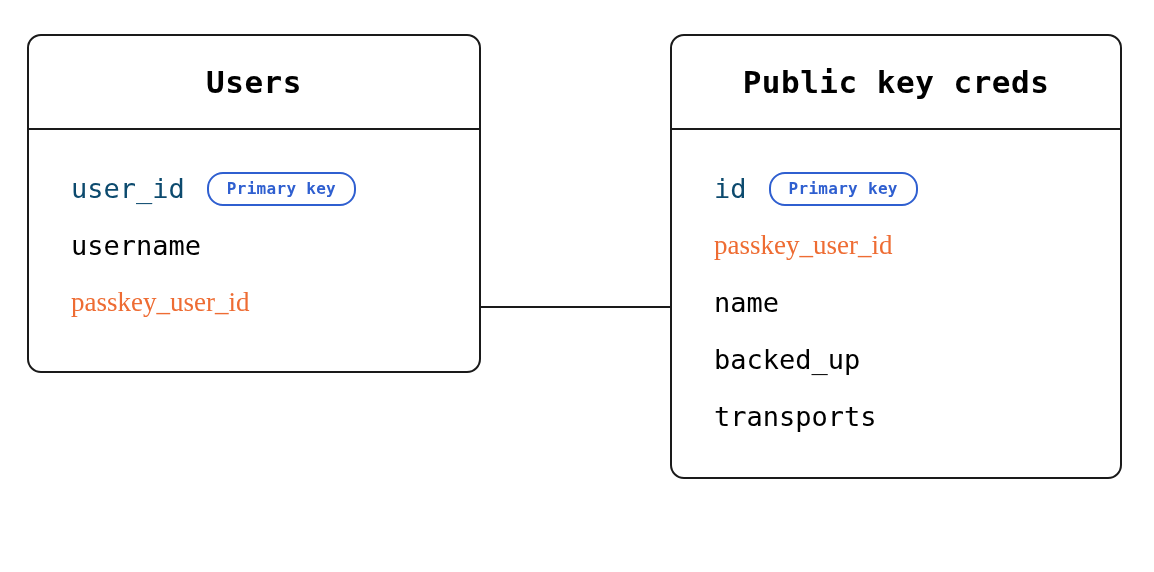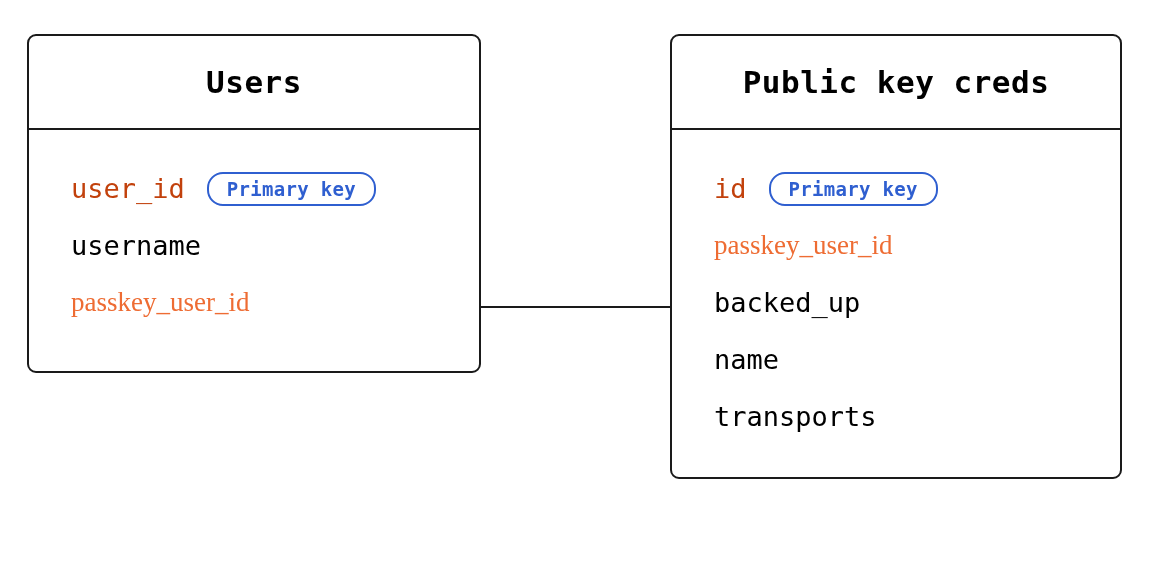--- a/index.html
+++ b/index.html
@@ -20,21 +20,21 @@
     left: 0;
     top: 0;
     width: 1154px;
     height: 572px;
   }
 
   .entity-box {
     position: absolute;
     box-sizing: border-box;
     border: 2px solid #1a1a1a;
-    border-radius: 9px;
+    border-radius: 14px;
     background: #ffffff;
   }
 
   .entity-header {
     box-sizing: border-box;
     height: 94px;
     display: flex;
     align-items: center;
     justify-content: center;
     border-bottom: 2px solid #1a1a1a;
@@ -63,36 +63,36 @@
   }
 
   .field-name {
     font-family: "DejaVu Sans Mono", "Liberation Mono", monospace;
     font-size: 27px;
     line-height: 1;
     white-space: nowrap;
   }
 
   .field-name.c-default { color: #000000; }
-  .field-name.c-primary { color: #c2410c; }
+  .field-name.c-primary { color: #0c4a6e; }
   .field-name.c-foreign { color: #ee6c33; font-family: Liberation Serif, serif; }
 
   .badge {
     display: inline-flex;
     align-items: center;
     justify-content: center;
     margin-left: 22px;
     height: 30px;
     padding: 0 18px;
     border: 2px solid #2f5fd0;
     border-radius: 16px;
     color: #2f5fd0;
     font-family: "DejaVu Sans Mono", "Liberation Mono", monospace;
     font-weight: bold;
-    font-size: 19px;
+    font-size: 16px;
     letter-spacing: 0.3px;
     white-space: nowrap;
     background: #ffffff;
   }
 
   .relation-line {
     position: absolute;
     background: #1a1a1a;
     height: 2px;
   }
@@ -136,25 +136,25 @@
         <span class="field-name c-primary">id</span>
         <span class="badge">Primary key</span>
       </div>
 
 
       <div class="field-row">
         <span class="field-name c-foreign">passkey_user_id</span>
       </div>
 
       <div class="field-row">
-        <span class="field-name c-default">backed_up</span>
+        <span class="field-name c-default">name</span>
       </div>
 
       <div class="field-row">
-        <span class="field-name c-default">name</span>
+        <span class="field-name c-default">backed_up</span>
       </div>
 
       <div class="field-row">
         <span class="field-name c-default">transports</span>
       </div>
 
     </div>
   </div>
 
 </div>

